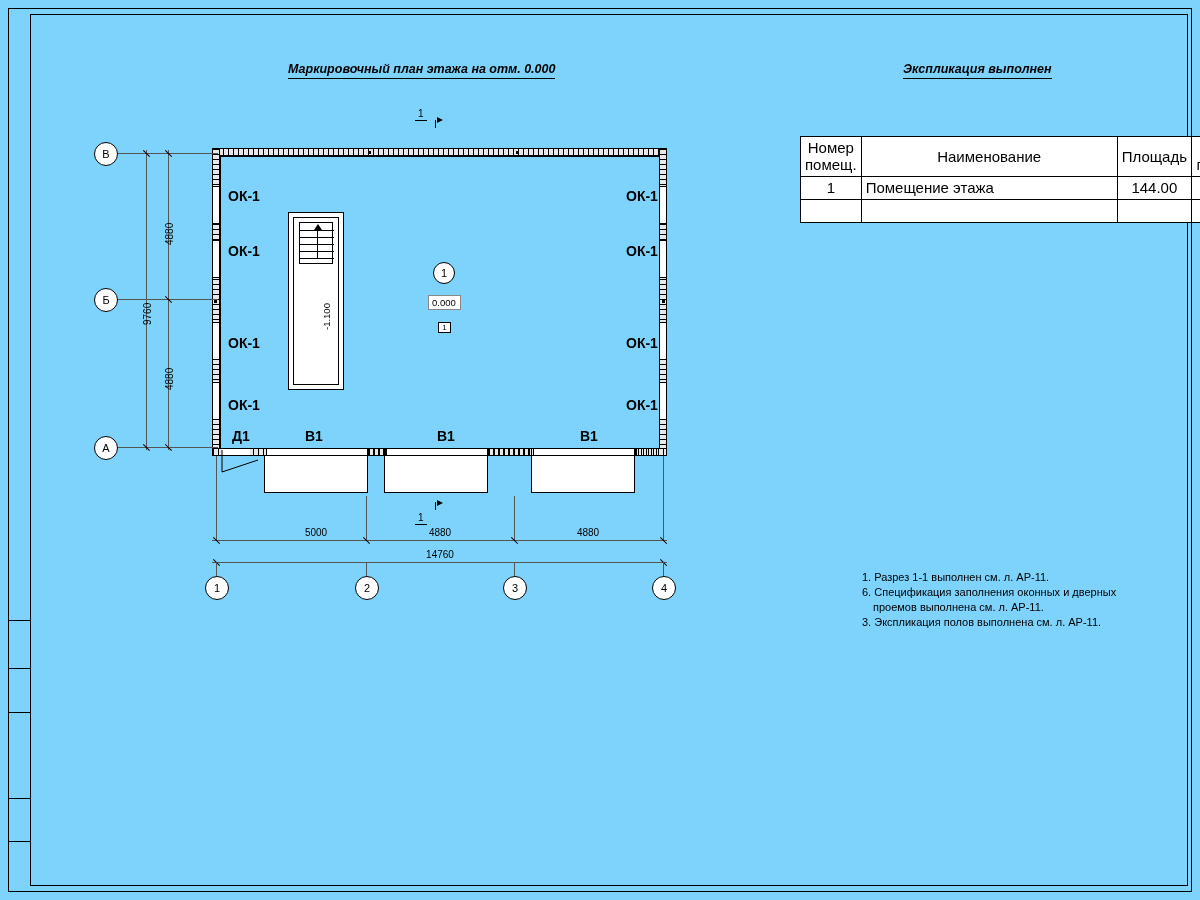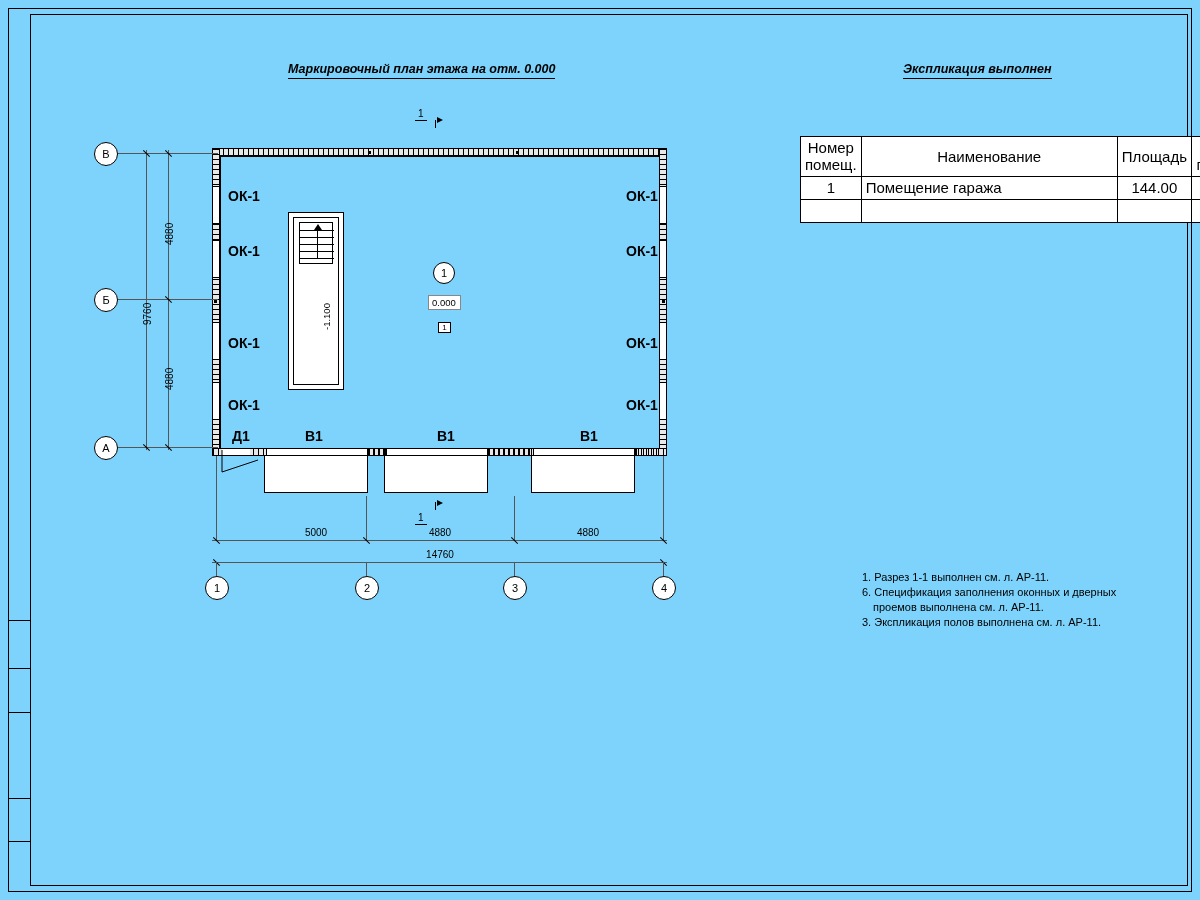--- a/index.html
+++ b/index.html
@@ -377,21 +377,21 @@
         <th class="th-cell c-area">Площадь</th>
         <th class="th-cell c-kat">
           <div>Кат.</div>
           <div>пом.</div>
         </th>
       </tr>
     </thead>
     <tbody>
       <tr>
         <td class="c-num row-cell">1</td>
-        <td class="c-name row-cell">Помещение гаража</td>
+        <td class="c-name row-cell">Помещение этажа</td>
         <td class="c-area row-cell">144.00</td>
         <td class="c-kat row-cell"></td>
       </tr>
       <tr>
         <td class="c-num row-cell"></td>
         <td class="c-name row-cell"></td>
         <td class="c-area row-cell"></td>
         <td class="c-kat row-cell"></td>
       </tr>
     </tbody>

